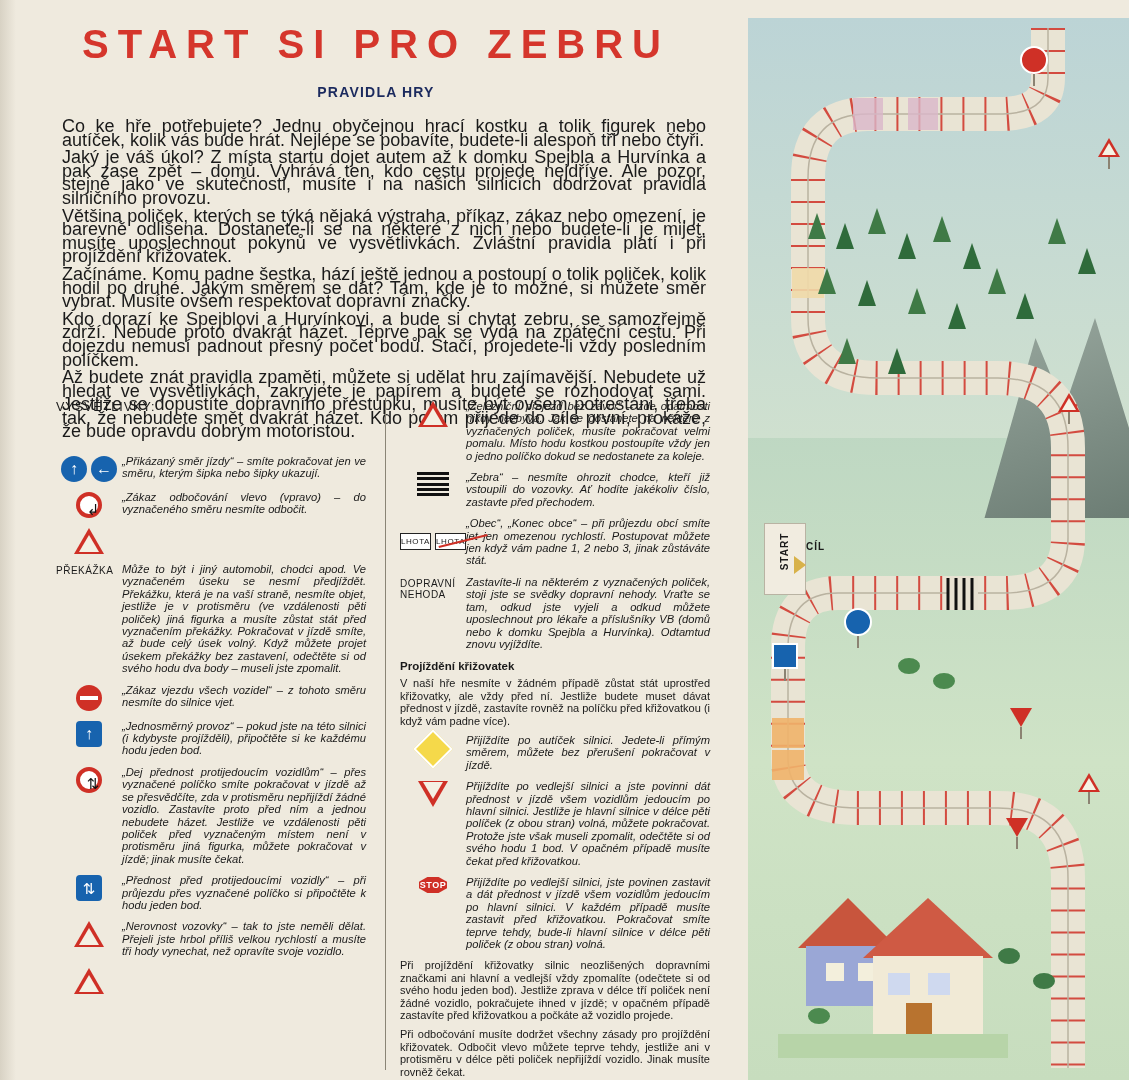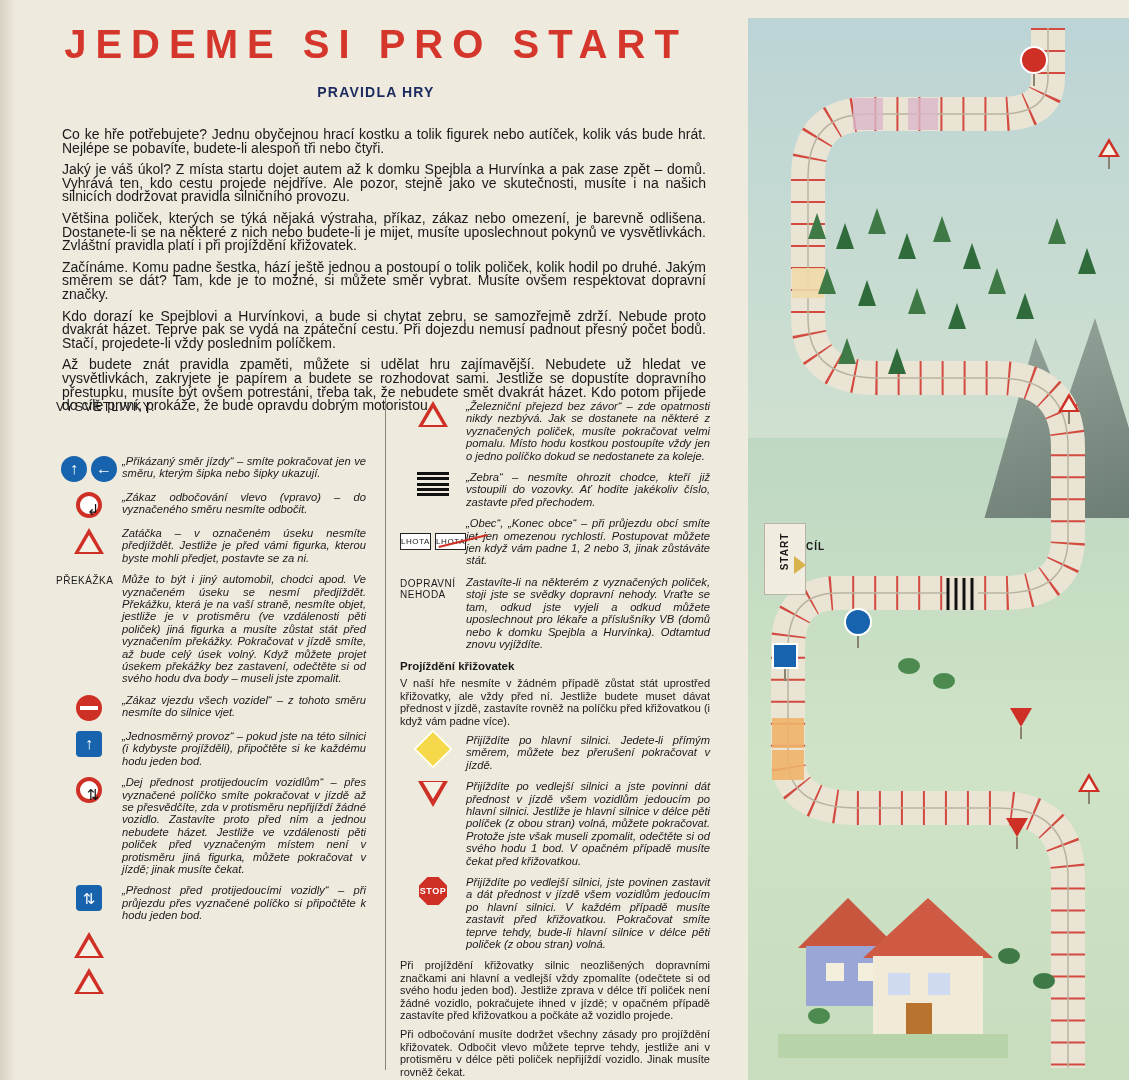--- a/index.html
+++ b/index.html
@@ -20,21 +20,21 @@
     font-size:40px;font-weight:bold;letter-spacing:9px;
     color:#d5362c;text-align:center;font-family:"Liberation Sans", sans-serif;
   }
   .subtitle{
     position:absolute;left:46px;top:84px;width:660px;text-align:center;
     font-size:14px;font-weight:bold;letter-spacing:1.2px;color:#1b2a5e;
   }
 
   
   .intro{position:absolute;left:62px;top:120px;width:644px;}
-  .intro p{margin:8px 0 4px 0;font-size:14px;line-height:13.6px;text-align:justify;}
+  .intro p{margin:0 0 4px 0;font-size:18px;line-height:13.6px;text-align:justify;}
   .intro p:first-letter{}
 
   
   .vysv-head{position:absolute;left:56px;top:400px;font-size:12.5px;letter-spacing:1px;}
   .divider{position:absolute;left:385px;top:398px;width:1px;height:672px;background:#8a8576;}
 
   .colA{position:absolute;left:56px;top:455px;width:310px;}
   .colB{position:absolute;left:400px;top:400px;width:310px;}
 
   .row{display:flex;margin-bottom:9px;}
@@ -50,21 +50,21 @@
   .blue{background:#1763ae;}
   .redring{background:#fff;border:4px solid #cf3026;box-sizing:border-box;}
   .tri{width:0;height:0;border-left:15px solid transparent;border-right:15px solid transparent;border-bottom:26px solid #cf3026;position:relative;}
   .tri:after{content:"";position:absolute;left:-10px;top:7px;width:0;height:0;
     border-left:10px solid transparent;border-right:10px solid transparent;border-bottom:17px solid #f4f0e3;}
   .tri-dn{width:0;height:0;border-left:15px solid transparent;border-right:15px solid transparent;border-top:26px solid #cf3026;position:relative;}
   .tri-dn:after{content:"";position:absolute;left:-10px;top:-25px;width:0;height:0;
     border-left:10px solid transparent;border-right:10px solid transparent;border-top:17px solid #f4f0e3;}
   .noentry{width:26px;height:26px;border-radius:50%;background:#cf3026;position:relative;}
   .noentry:after{content:"";position:absolute;left:4px;top:11px;width:18px;height:4px;background:#fff;}
-  .stop{width:28px;height:28px;background:#cf3026;position:relative;
+  .stop{width:28px;height:16px;background:#cf3026;position:relative;
         clip-path:polygon(30% 0,70% 0,100% 30%,100% 70%,70% 100%,30% 100%,0 70%,0 30%);
         color:#fff;font-size:9px;font-weight:bold;display:flex;align-items:center;justify-content:center;letter-spacing:.5px;}
   .zebra{width:32px;height:24px;display:flex;flex-direction:column;justify-content:space-between;}
   .zebra i{display:block;height:3px;background:#111;}
   .lhota{width:54px;height:15px;background:#fff;border:1.5px solid #222;font-size:8px;
          display:flex;align-items:center;justify-content:center;letter-spacing:.6px;margin-bottom:3px;}
   .lhota.strike{position:relative;}
   .lhota.strike:after{content:"";position:absolute;left:2px;top:6px;width:50px;height:2px;background:#cf3026;transform:rotate(-14deg);}
   .arrowup{color:#fff;font-size:16px;line-height:26px;text-align:center;}
   .icn{display:flex;align-items:center;justify-content:center;width:26px;height:26px;}
@@ -93,21 +93,21 @@
   .bluecirc{width:24px;height:24px;border-radius:50%;background:#1763ae;border:2px solid #fff;}
   .bluesq{width:22px;height:22px;background:#1763ae;border:2px solid #fff;}
 </style>
 </head>
 <body>
 
 <div class="page">
   <div class="leftcol">
     <div class="edge"></div>
 
-    <div class="title">JEDEME SI PRO START</div>
+    <div class="title">START SI PRO ZEBRU</div>
     <div class="subtitle">PRAVIDLA HRY</div>
 
     <div class="intro">
       <p>Co ke hře potřebujete? Jednu obyčejnou hrací kostku a tolik figurek nebo autíček, kolik vás bude hrát. Nejlépe se pobavíte, budete-li alespoň tři nebo čtyři.</p>
       <p>Jaký je váš úkol? Z místa startu dojet autem až k domku Spejbla a Hurvínka a pak zase zpět – domů. Vyhrává ten, kdo cestu projede nejdříve. Ale pozor, stejně jako ve skutečnosti, musíte i na našich silnicích dodržovat pravidla silničního provozu.</p>
       <p>Většina poliček, kterých se týká nějaká výstraha, příkaz, zákaz nebo omezení, je barevně odlišena. Dostanete-li se na některé z nich nebo budete-li je mijet, musíte uposlechnout pokynů ve vysvětlivkách. Zvláštní pravidla platí i při projíždění křižovatek.</p>
       <p>Začínáme. Komu padne šestka, hází ještě jednou a postoupí o tolik poliček, kolik hodil po druhé. Jakým směrem se dát? Tam, kde je to možné, si můžete směr vybrat. Musíte ovšem respektovat dopravní značky.</p>
       <p>Kdo dorazí ke Spejblovi a Hurvínkovi, a bude si chytat zebru, se samozřejmě zdrží. Nebude proto dvakrát házet. Teprve pak se vydá na zpáteční cestu. Při dojezdu nemusí padnout přesný počet bodů. Stačí, projedete-li vždy posledním políčkem.</p>
       <p>Až budete znát pravidla zpaměti, můžete si udělat hru zajímavější. Nebudete už hledat ve vysvětlivkách, zakryjete je papírem a budete se rozhodovat sami. Jestliže se dopustíte dopravního přestupku, musíte být ovšem potrestáni, třeba tak, že nebudete smět dvakrát házet. Kdo potom přijede do cíle první, prokáže, že bude opravdu dobrým motoristou.</p>
     </div>
@@ -137,21 +137,20 @@
               </div>
           </div>
         </div>
         <div class="rowtext">„Zákaz odbočování vlevo (vpravo) – do vyznačeného směru nesmíte odbočit.</div>
       </div>
 
       <div class="row">
         <div class="rowicons">
           <div class="tri"></div>
         </div>
-        <div class="rowtext">Zatáčka – v označeném úseku nesmíte předjíždět. Jestliže je před vámi figurka, kterou byste mohli předjet, postavte se za ni.</div>
       </div>
 
       <div class="row">
         <div class="label">PŘEKÁŽKA</div>
         <div class="rowtext">Může to být i jiný automobil, chodci apod. Ve vyznačeném úseku se nesmí předjíždět. Překážku, která je na vaší straně, nesmíte objet, jestliže je v protisměru (ve vzdálenosti pěti poliček) jiná figurka a musíte zůstat stát před vyznačením překážky. Pokračovat v jízdě smíte, až bude celý úsek volný. Když můžete projet úsekem překážky bez zastavení, odečtěte si od svého hodu dva body – museli jste zpomalit.</div>
       </div>
 
       <div class="row">
         <div class="rowicons">
             <div class="noentry"></div>
@@ -188,20 +187,21 @@
           </div>
         </div>
         <div class="rowtext">„Přednost před protijedoucími vozidly“ – při průjezdu přes vyznačené políčko si připočtěte k hodu jeden bod.</div>
       </div>
 
 
       <div class="row">
         <div class="rowicons">
           <div class="tri"></div>
         </div>
+        <div class="rowtext">„Nerovnost vozovky“ – tak to jste neměli dělat. Přejeli jste hrbol příliš velkou rychlostí a musíte tři hody vynechat, než opravíte svoje vozidlo.</div>
       </div>
 
       <div class="row">
         <div class="rowicons">
             <div class="tri"></div>
           </div>
         <div class="rowtext"></div>
       </div>
 
     </div>
@@ -241,21 +241,21 @@
         <div class="rowtext">Zastavíte-li na některém z vyznačených poliček, stoji jste se svědky dopravní nehody. Vraťte se tam, odkud jste vyjeli a odkud můžete uposlechnout pro lékaře a příslušníky VB (domů nebo k domku Spejbla a Hurvínka). Odtamtud znovu vyjíždíte.</div>
       </div>
 
       <div class="secthead">Projíždění křižovatek</div>
       <div class="plain">V naší hře nesmíte v žádném případě zůstat stát uprostřed křižovatky, ale vždy před ní. Jestliže budete muset dávat přednost v jízdě, zastavíte rovněž na políčku před křižovatkou (i když vám padne více).</div>
 
       <div class="row">
         <div class="rowicons">
           <div style="width:24px;height:24px;background:#f5d94a;transform:rotate(45deg);border:2px solid #fff;"></div>
         </div>
-        <div class="rowtext">Přijíždíte po hlavní silnici. Jedete-li přímým směrem, můžete bez přerušení pokračovat v jízdě.</div>
+        <div class="rowtext">Přijíždíte po autíček silnici. Jedete-li přímým směrem, můžete bez přerušení pokračovat v jízdě.</div>
       </div>
 
       <div class="row">
         <div class="rowicons">
             <div class="tri-dn"></div>
           </div>
         <div class="rowtext">Přijíždíte po vedlejší silnici a jste povinni dát přednost v jízdě všem vozidlům jedoucím po hlavní silnici. Jestliže je hlavní silnice v délce pěti políček (z obou stran) volná, můžete pokračovat. Protože jste však museli zpomalit, odečtěte si od svého hodu 1 bod. V opačném případě musíte čekat před křižovatkou.</div>
       </div>
 
       <div class="row">

